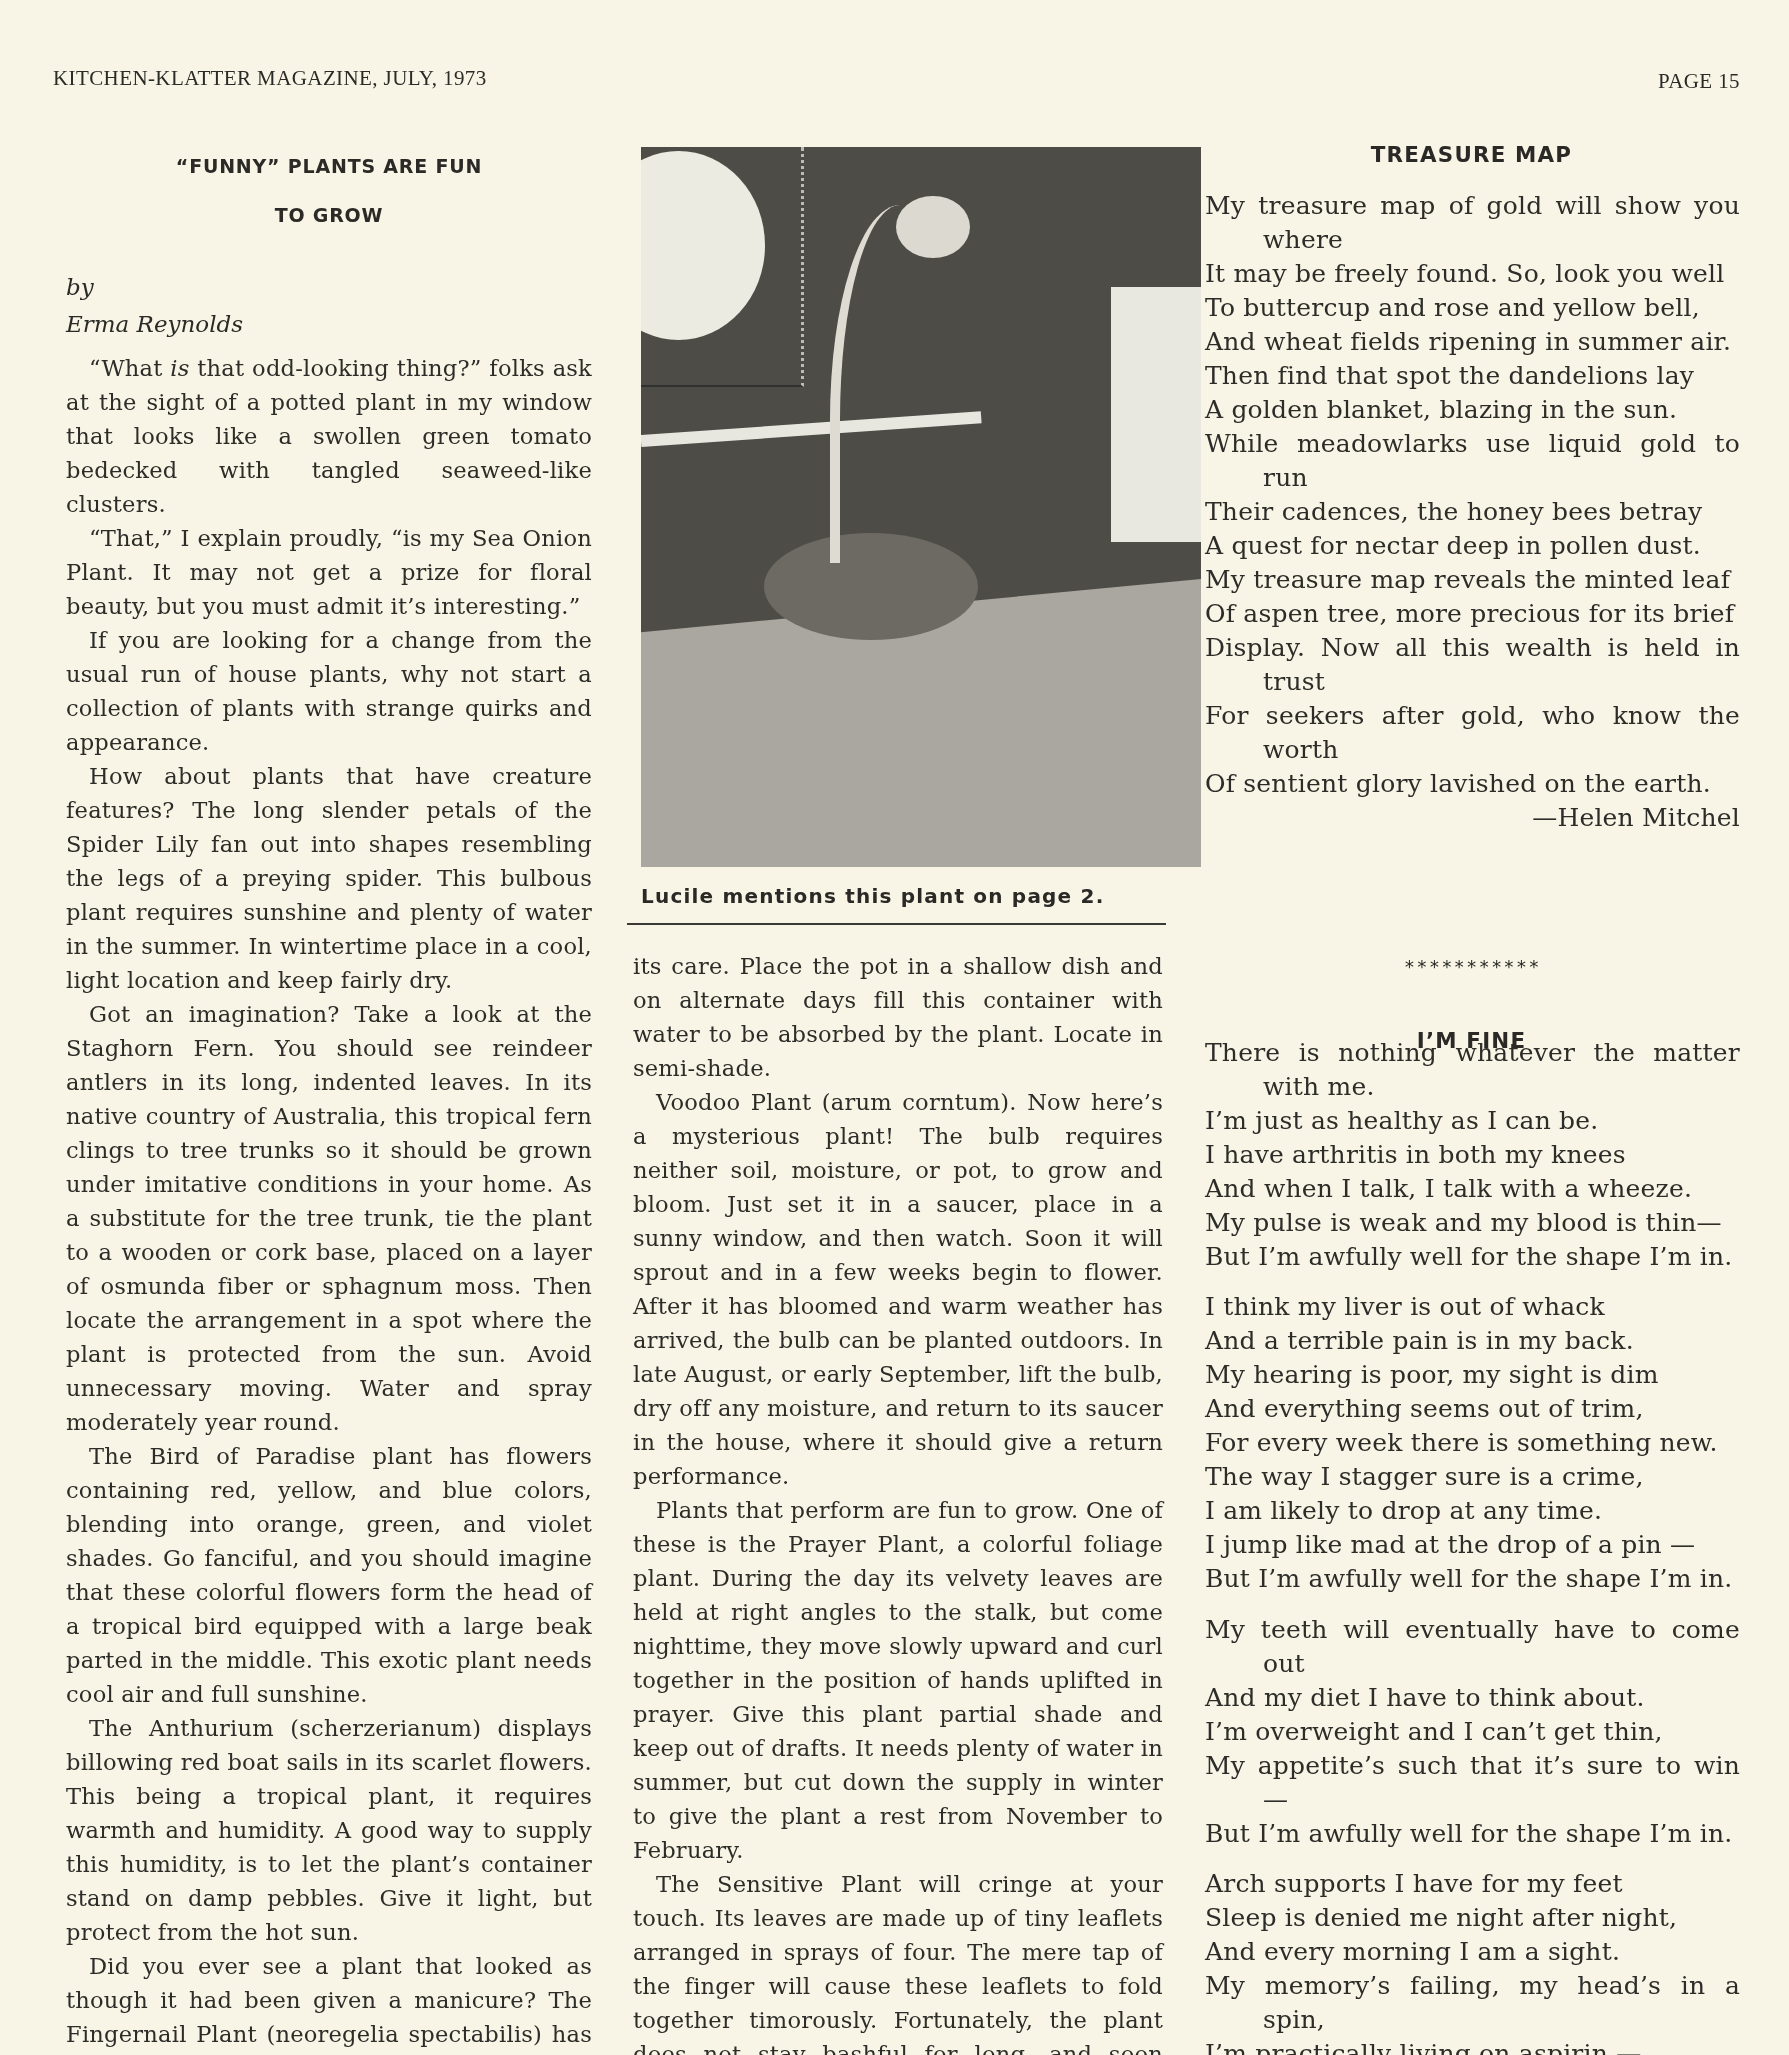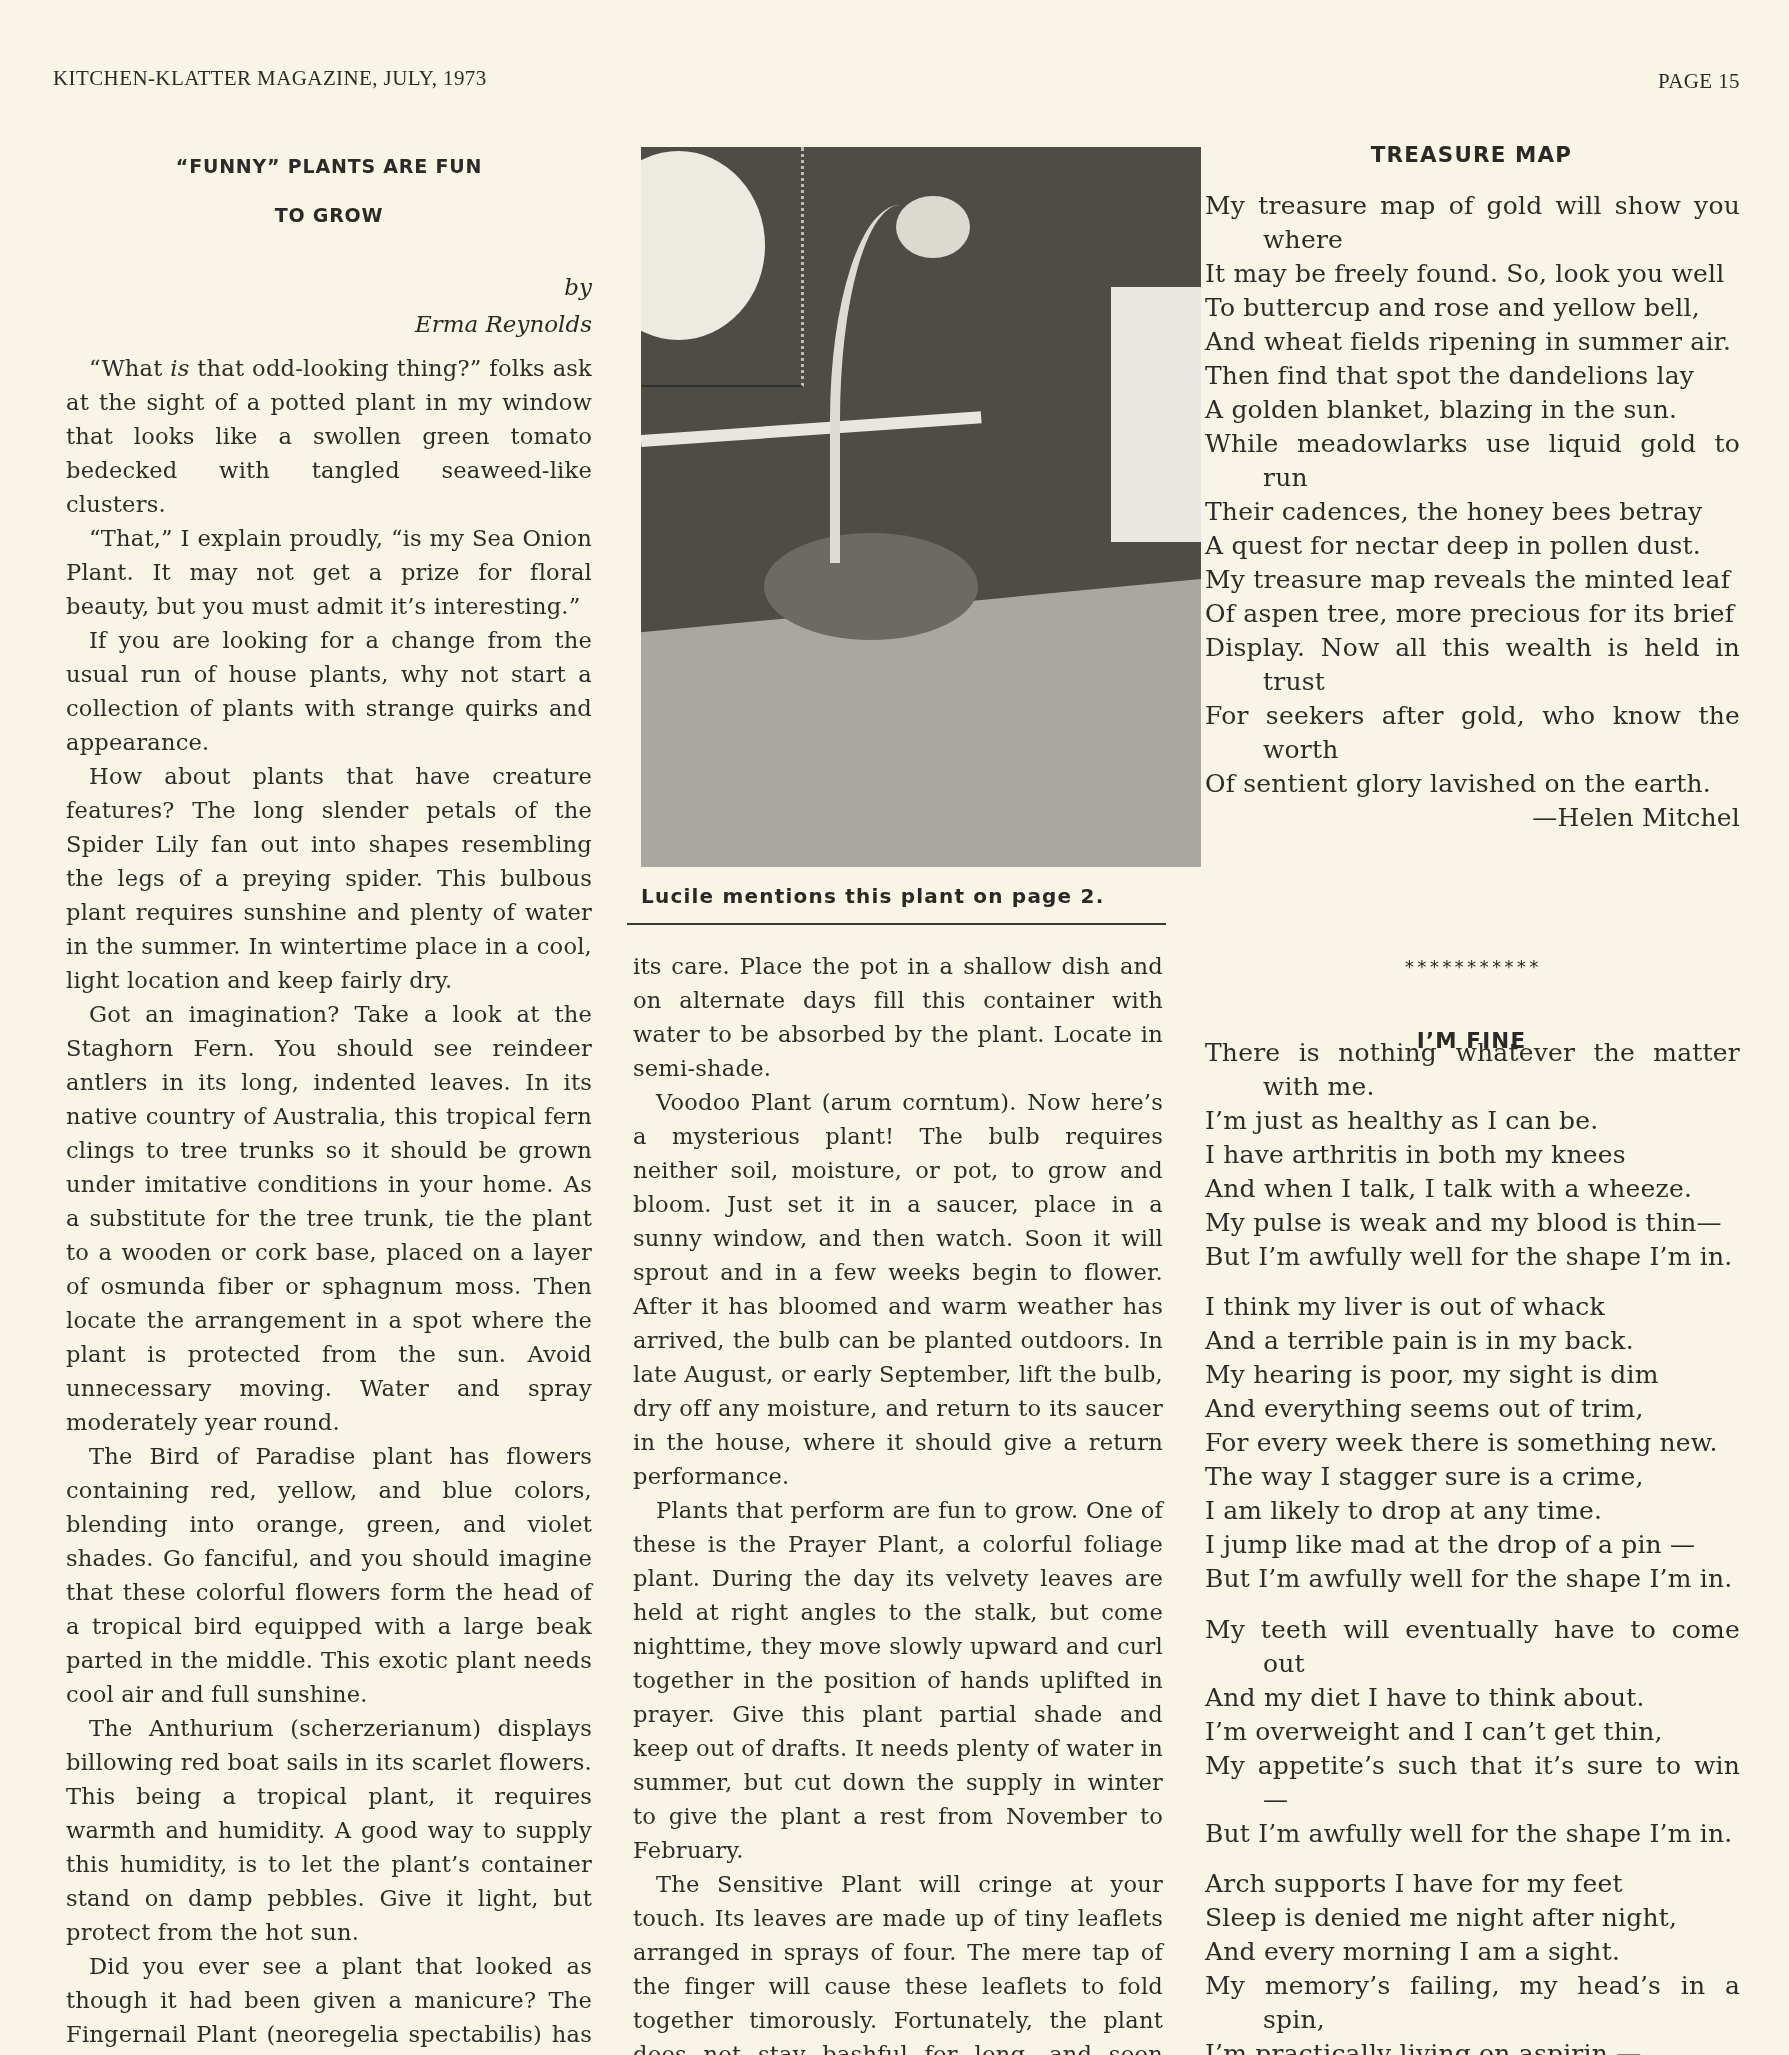--- a/index.html
+++ b/index.html
@@ -19,21 +19,21 @@
 
   .title {
     position: absolute; left: 66px; width: 526px; top: 142px;
     text-align: center;
     font-family: "DejaVu Sans", "Liberation Sans", sans-serif;
     font-weight: bold; font-size: 19px; line-height: 49px; letter-spacing: 0.8px;
     color: #2b2a26;
   }
   .byline {
     position: absolute; left: 66px; width: 526px; top: 269px;
-    text-align: right; font-style: italic;
+    text-align: left; font-style: italic;
     font-family: "DejaVu Serif", serif; font-size: 23px; line-height: 37px;
   }
   .prose {
     position: absolute;
     font-family: "DejaVu Serif", "Liberation Serif", serif;
     font-size: 22.6px; line-height: 34px;
     text-align: justify; letter-spacing: 0.2px;
     color: #2d2c28;
   }
   .prose p { margin: 0; text-indent: 23px; }

